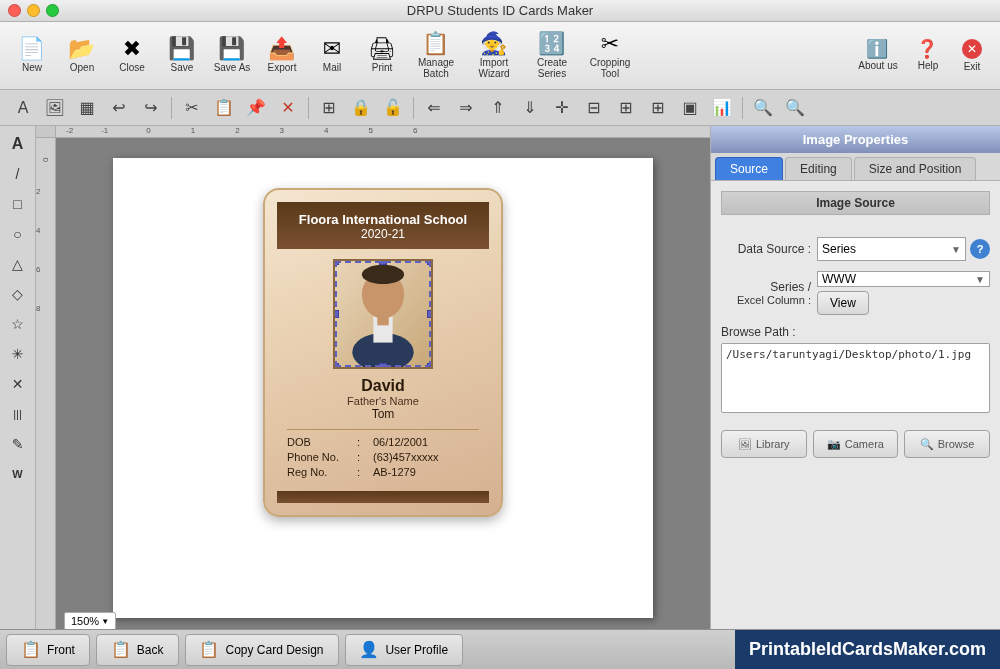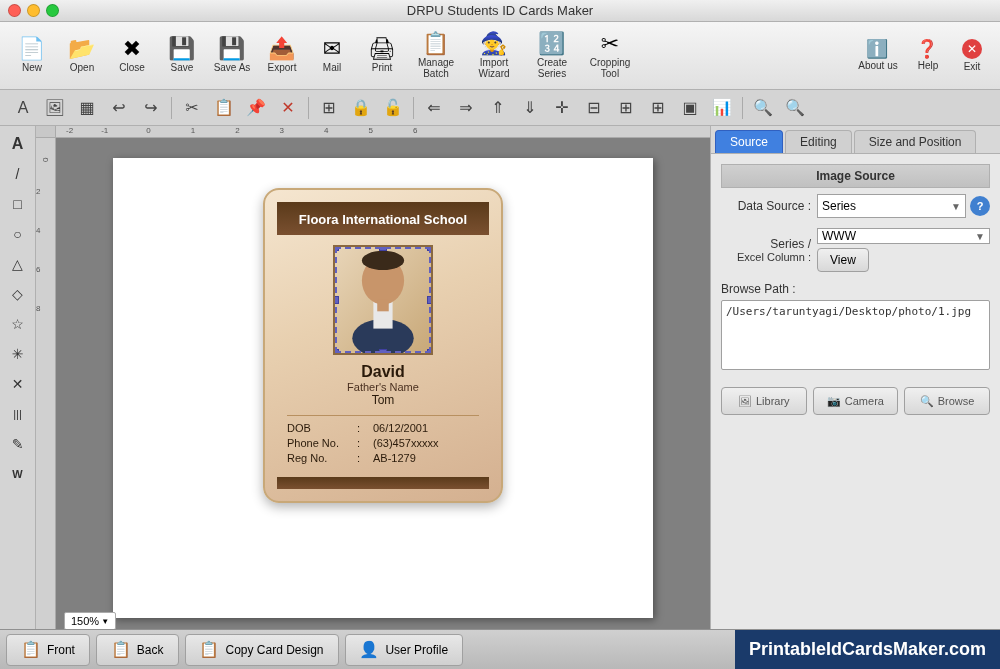--- a/index.html
+++ b/index.html
@@ -63,21 +63,21 @@
     .card-footer { background: linear-gradient(180deg, #5a3a1a 0%, #7a5030 100%); height: 12px; }
 
     
     .right-panel { width: 290px; background: #e8e8e8; border-left: 1px solid #b0b0b0; display: flex; flex-direction: column; }
     .panel-title-bar { background: linear-gradient(180deg, #b8c8e8 0%, #8090b8 100%); display: flex; align-items: center; justify-content: center; padding: 6px 12px; }
     .panel-title { font-size: 13px; font-weight: bold; color: white; }
     .panel-tabs { display: flex; border-bottom: 1px solid #b0b0b0; background: #d8d8d8; padding: 4px 4px 0; gap: 2px; }
     .panel-tab { padding: 4px 14px; border-radius: 4px 4px 0 0; font-size: 12px; cursor: pointer; background: #d0d0d0; color: #333; border: 1px solid #b0b0b0; border-bottom: none; }
     .panel-tab.active { background: #4080e0; color: white; border-color: #3060c0; }
     .panel-content { flex: 1; padding: 10px; }
-    .section-title { background: linear-gradient(180deg, #d0d0d0 0%, #c0c0c0 100%); text-align: center; padding: 4px; font-size: 12px; font-weight: bold; color: #333; margin-bottom: 6px; border: 1px solid #b0b0b0; }
+    .section-title { background: linear-gradient(180deg, #d0d0d0 0%, #c0c0c0 100%); text-align: center; padding: 4px; font-size: 12px; font-weight: bold; color: #333; margin-bottom: 22px; border: 1px solid #b0b0b0; }
 
     .form-row { display: flex; align-items: center; margin-bottom: 10px; gap: 6px; }
     .form-label { width: 90px; font-size: 12px; color: #333; text-align: right; }
     .form-control { flex: 1; display: flex; align-items: center; gap: 4px; }
     .select-box { flex: 1; height: 24px; border: 1px solid #a0a0a0; border-radius: 0; background: white; padding: 0 4px; font-size: 12px; display: flex; align-items: center; justify-content: space-between; }
     .select-arrow { font-size: 10px; color: #666; }
     .help-btn { width: 20px; height: 20px; border-radius: 50%; background: #4080d0; color: white; font-size: 11px; display: flex; align-items: center; justify-content: center; cursor: pointer; font-weight: bold; }
 
     .view-btn { height: 24px; padding: 0 12px; background: linear-gradient(180deg, #f0f0f0 0%, #d8d8d8 100%); border: 1px solid #a0a0a0; border-radius: 4px; font-size: 12px; cursor: pointer; }
 
@@ -249,20 +249,21 @@
         <span style="font-size:8px;color:#555">8</span>
       </div>
 
       <div style="flex:1;background:#808080;display:flex;align-items:flex-start;justify-content:center;padding:20px;position:relative">
 
         <div style="background:white;width:540px;height:460px;box-shadow:2px 2px 8px rgba(0,0,0,0.4);position:relative;display:flex;align-items:flex-start;justify-content:center;padding-top:20px">
 
           <div class="id-card" style="margin-top:10px">
             <div class="card-header">
               <div class="card-header-title">Floora International School</div>
+              <div class="card-header-year">2020-21</div>
             </div>
             <div class="card-body">
 
               <div class="card-photo-container">
                 
                 <svg viewBox="0 0 100 110" xmlns="http://www.w3.org/2000/svg">
 
                   <defs>
                     <linearGradient id="bg" x1="0%" y1="0%" x2="100%" y2="100%">
                       <stop offset="0%" style="stop-color:#e8d5b8"></stop>
@@ -322,20 +323,23 @@
 
         <div class="zoom-indicator">
           <span>150%</span>
           <span class="zoom-arrow">▼</span>
         </div>
       </div>
     </div>
   </div>
 
   <div class="right-panel">
+    <div class="panel-title-bar">
+      <span class="panel-title">Image Properties</span>
+    </div>
     <div class="panel-tabs">
       <div class="panel-tab active">Source</div>
       <div class="panel-tab">Editing</div>
       <div class="panel-tab">Size and Position</div>
     </div>
     <div class="panel-content">
       <div class="section-title">Image Source</div>
 
       <div class="form-row">
         <div class="form-label">Data Source :</div>

